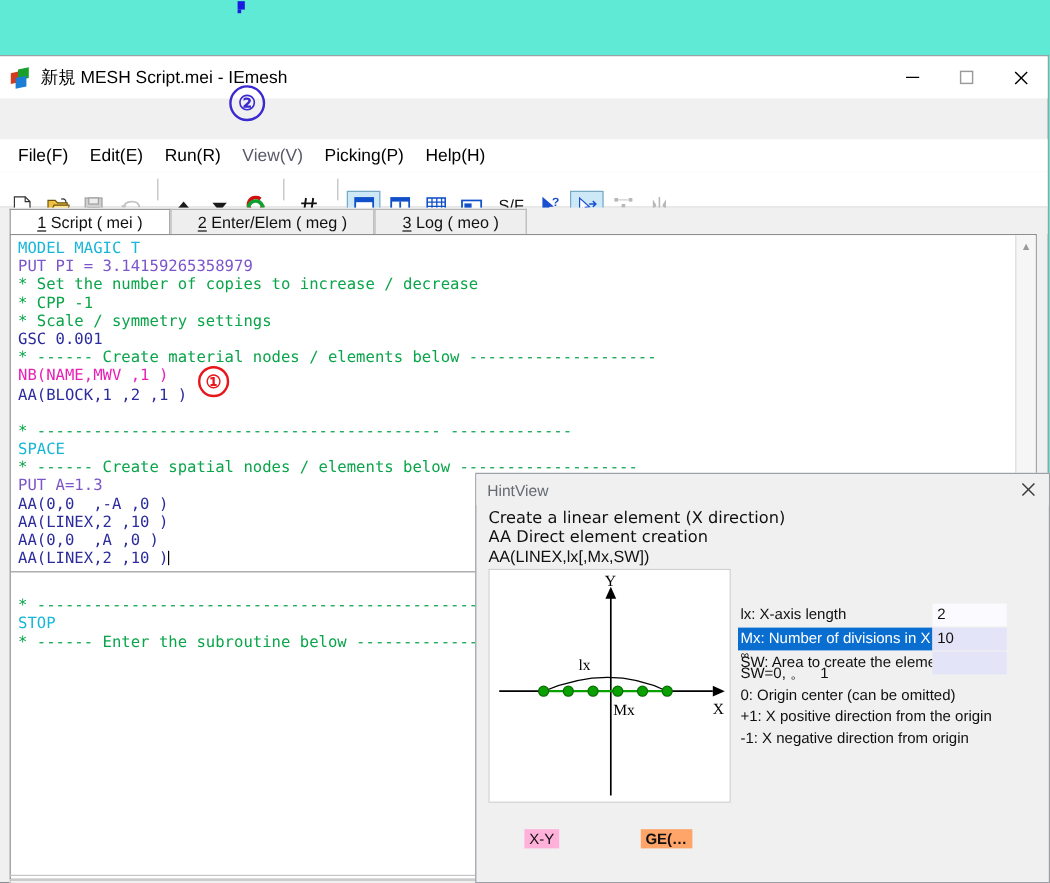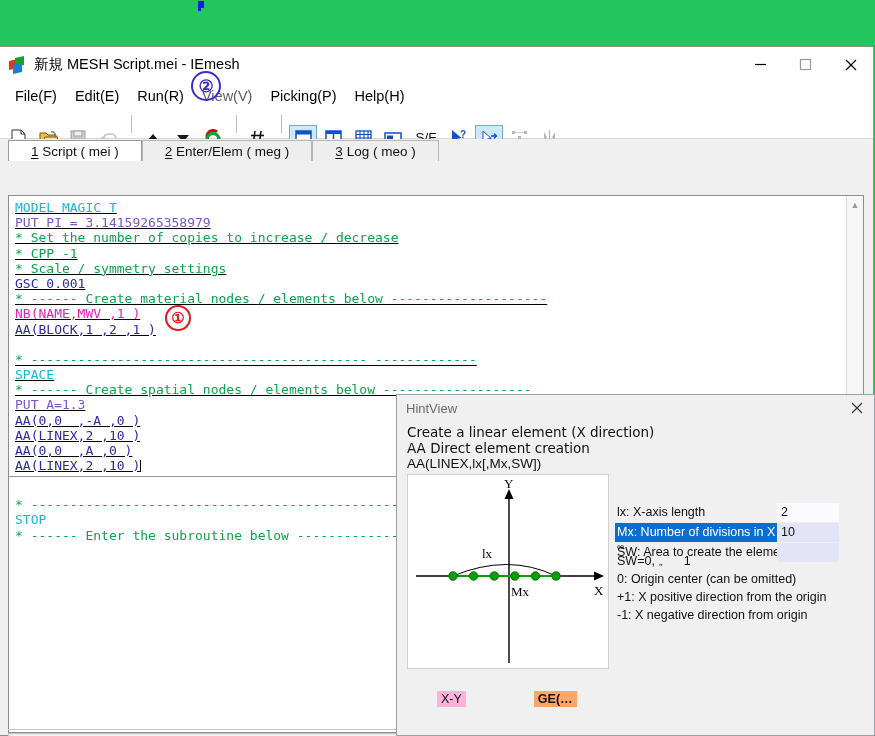--- a/index.html
+++ b/index.html
@@ -6,21 +6,21 @@
     margin: 0;
     padding: 0;
     background: #ffffff;
     font-family: "Liberation Sans", sans-serif;
   }
   #root {
     position: relative;
     width: 875px;
     height: 736px;
     overflow: hidden;
-    background: #22c55e;
+    background: #5eead4;
   }
 
   
   .stray-mark {
     position: absolute;
     left: 198px; top: 1px;
     width: 6px; height: 7px;
     background: #1a1ae0;
   }
   .stray-mark:after {
@@ -81,20 +81,21 @@
 
   
   .menubar {
     position: relative;
     height: 27px;
     background: #ffffff;
     display: flex;
     align-items: center;
     padding-left: 6px;
     box-sizing: border-box;
+    margin-top: 34px;
   }
   .menu-item {
     font-size: 14.5px;
     color: #000;
     padding: 2px 9px;
     white-space: nowrap;
   }
   .menu-item.dim { color: #5a5a6a; }
   .circle-two {
     position: absolute;
@@ -189,21 +190,21 @@
     left: 0; top: 0;
     right: 0;
     background: #ffffff;
     font-family: "DejaVu Sans Mono", "Liberation Mono", monospace;
     font-size: 13px;
     line-height: 15.2px;
     white-space: pre;
     padding: 4px 0 0 6px;
     box-sizing: border-box;
   }
-  .code-pane.upper { top: 0; height: 281px; border-bottom: 1px solid #9a9a9a; text-decoration: underline; }
+  .code-pane.upper { top: 0; height: 281px; border-bottom: 1px solid #9a9a9a; }
   .code-pane.lower { top: 282px; height: 255px; }
   .ln { height: 15.2px; }
   .c-cyan   { color: #18b7d8; }
   .c-purple { color: #7b55c9; }
   .c-green  { color: #0aa54a; }
   .c-navy   { color: #2b2b9e; }
   .c-mag    { color: #e820b6; }
   .caret {
     display: inline-block;
     width: 1px; height: 12px;

